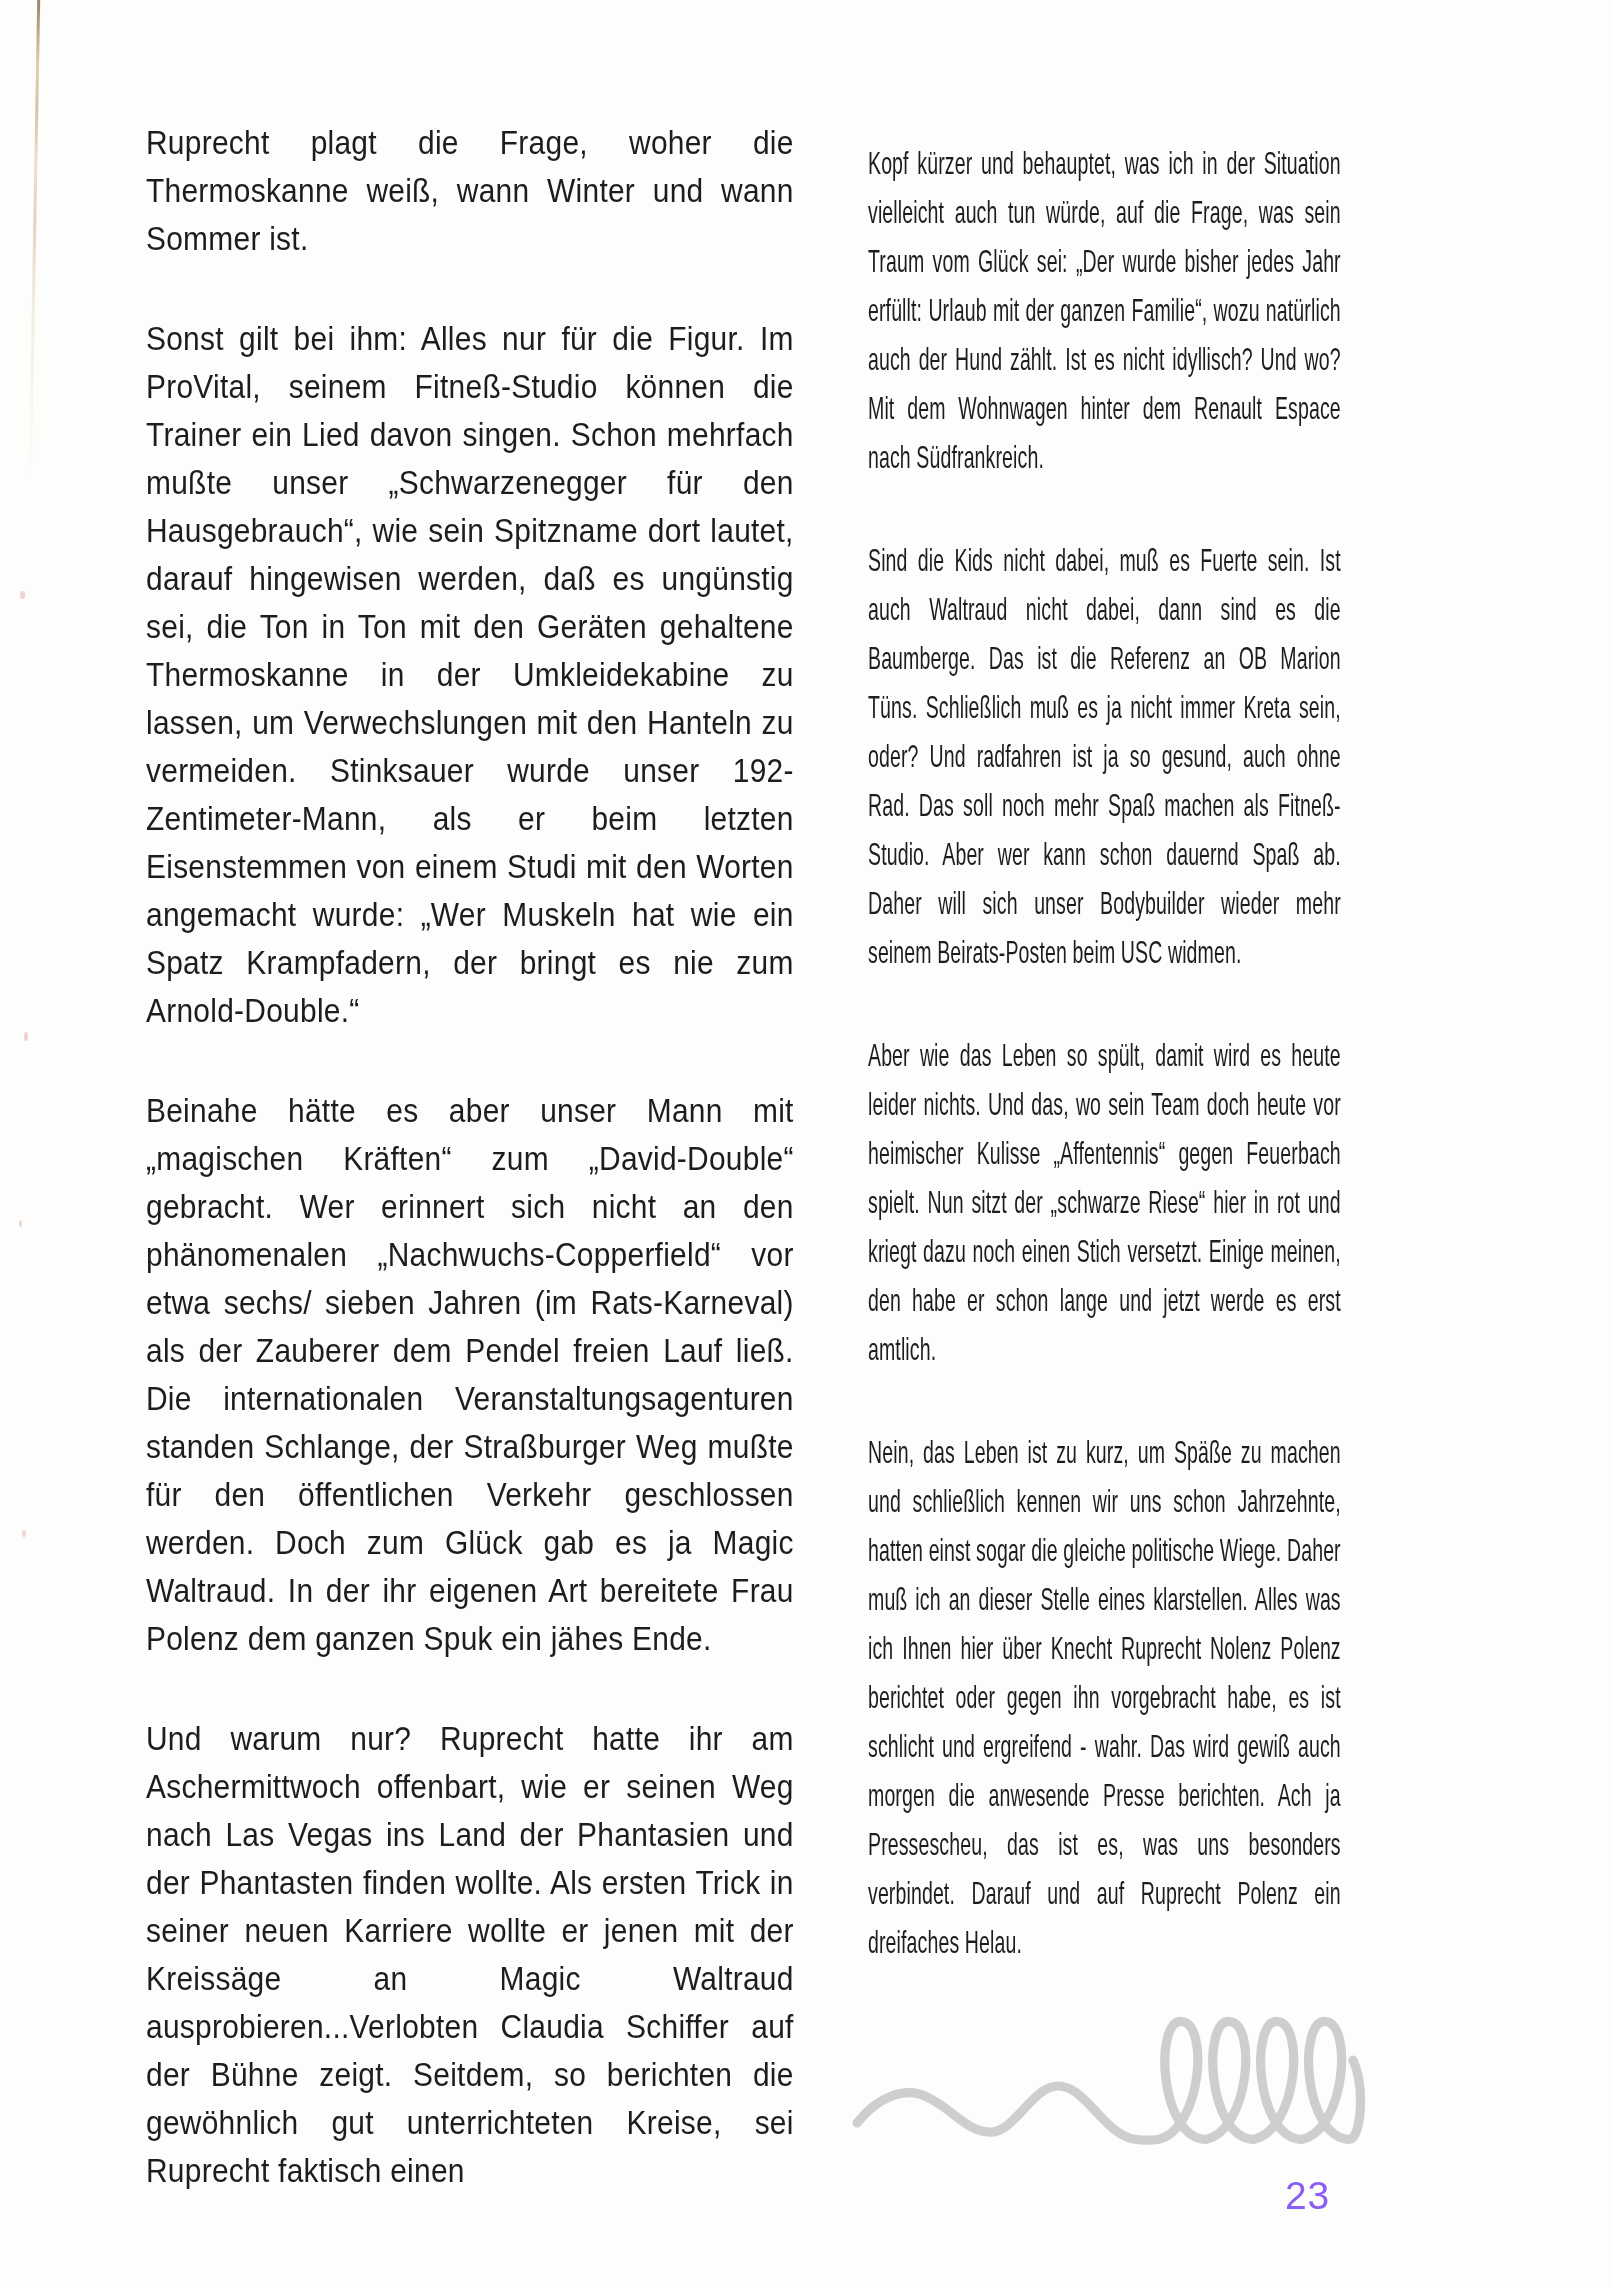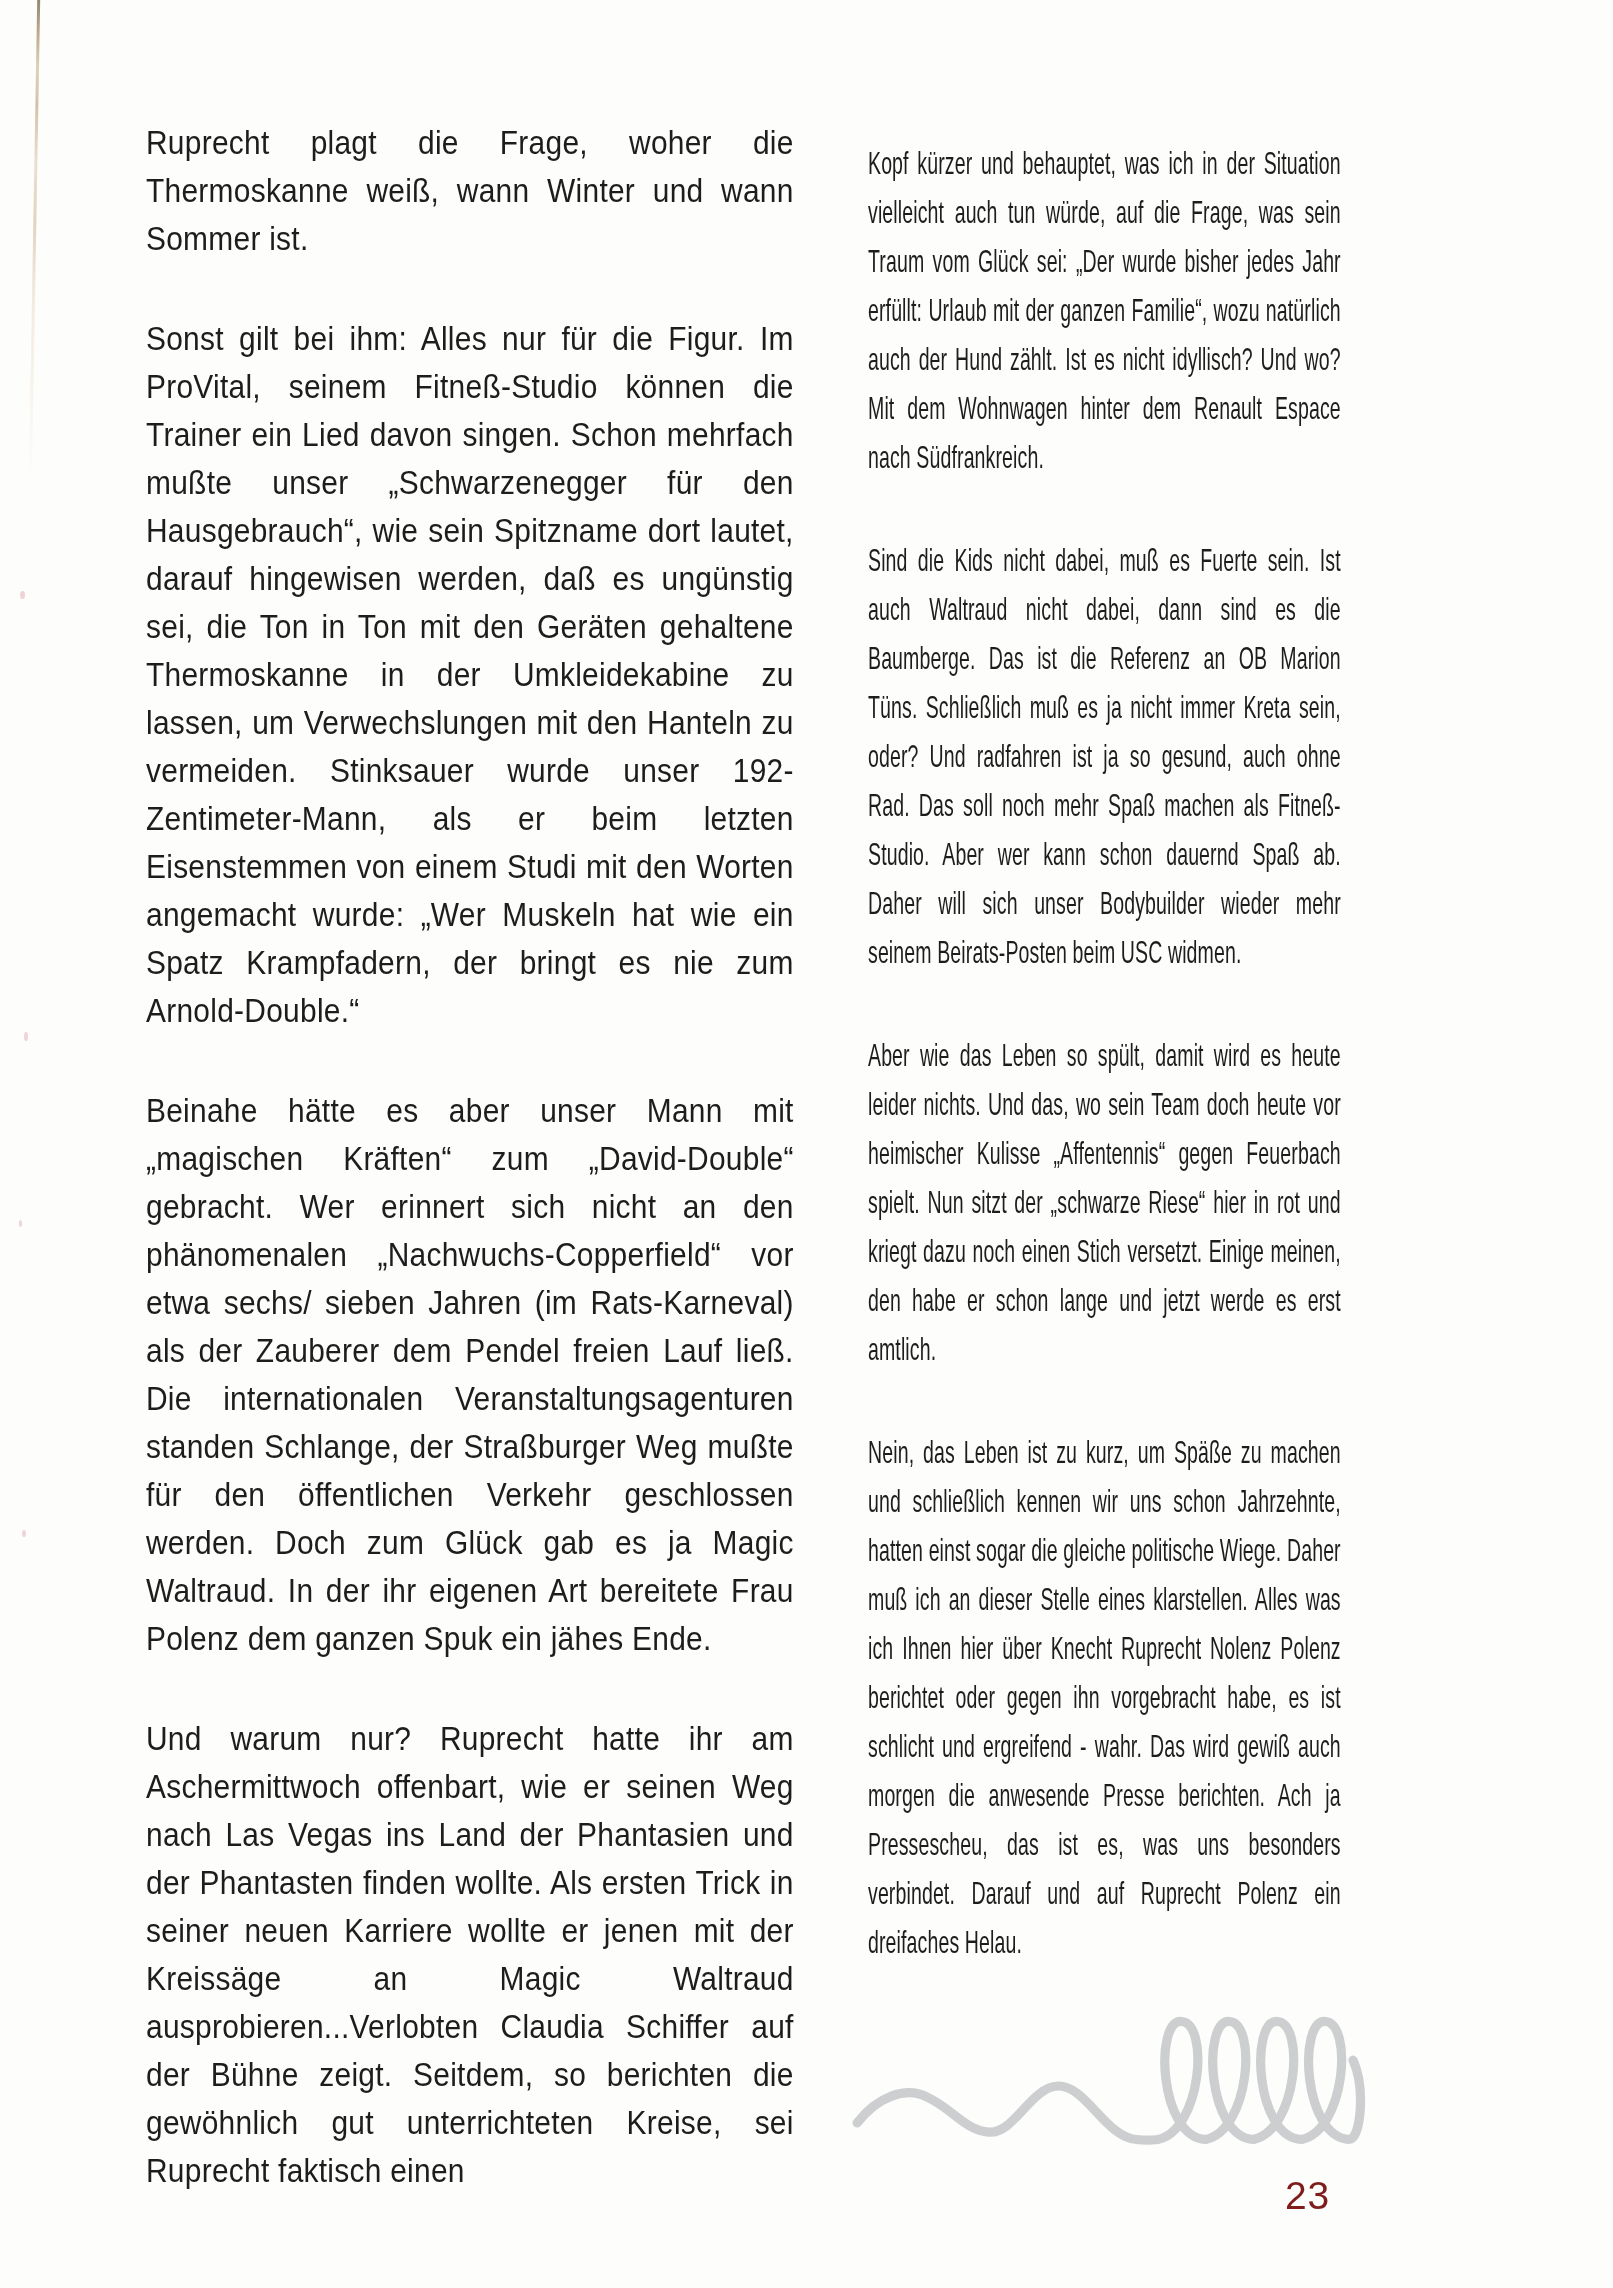--- a/index.html
+++ b/index.html
@@ -43,21 +43,21 @@
     font-size:32px;line-height:49px;letter-spacing:0.2px;
   }
   .col-right p{margin-bottom:54px;}
 
   
   .squiggle{position:absolute;left:829px;top:1992px;width:554px;height:212px;}
 
   
   .page-number{
     position:absolute;left:1285px;top:2174px;width:74px;
-    font-size:39px;line-height:44px;color:#7f1d1d;text-align:left;
+    font-size:39px;line-height:44px;color:#8b5cf6;text-align:left;
     letter-spacing:0.9px;
   }
 </style>
 </head>
 <body style="background: rgb(253, 253, 252); color: rgb(29, 29, 29);">
 
 <div class="page">
 
   <div class="crease"></div>
   <div class="speck s1" style="background: rgb(223, 160, 174);"></div>

